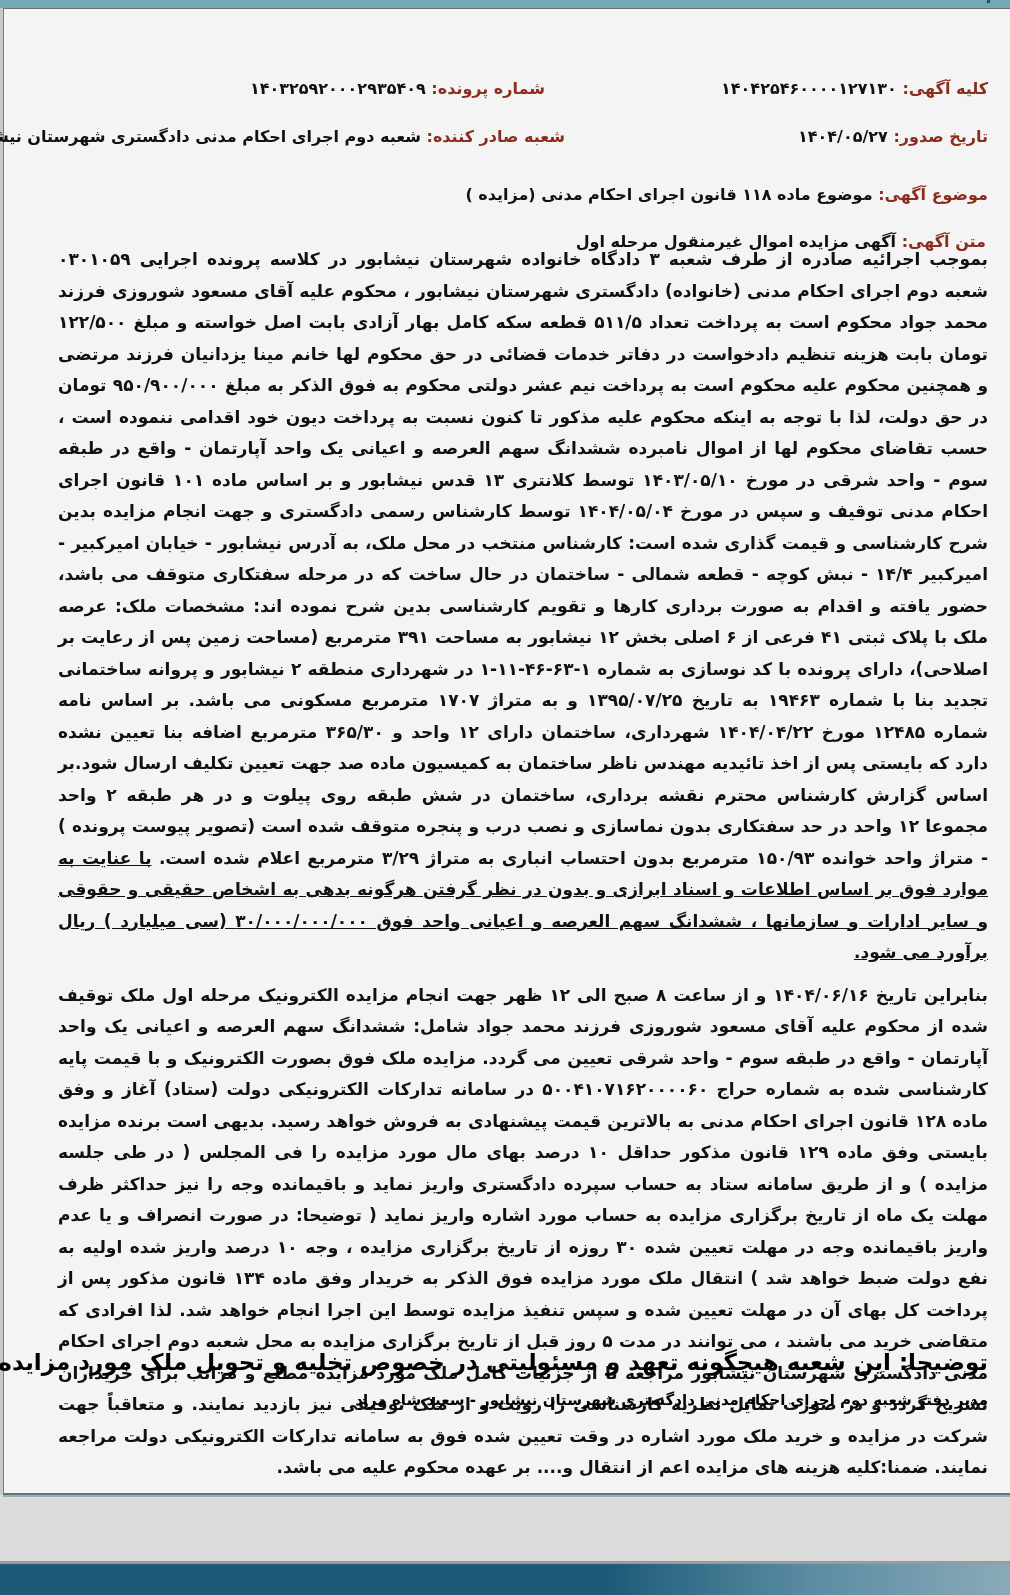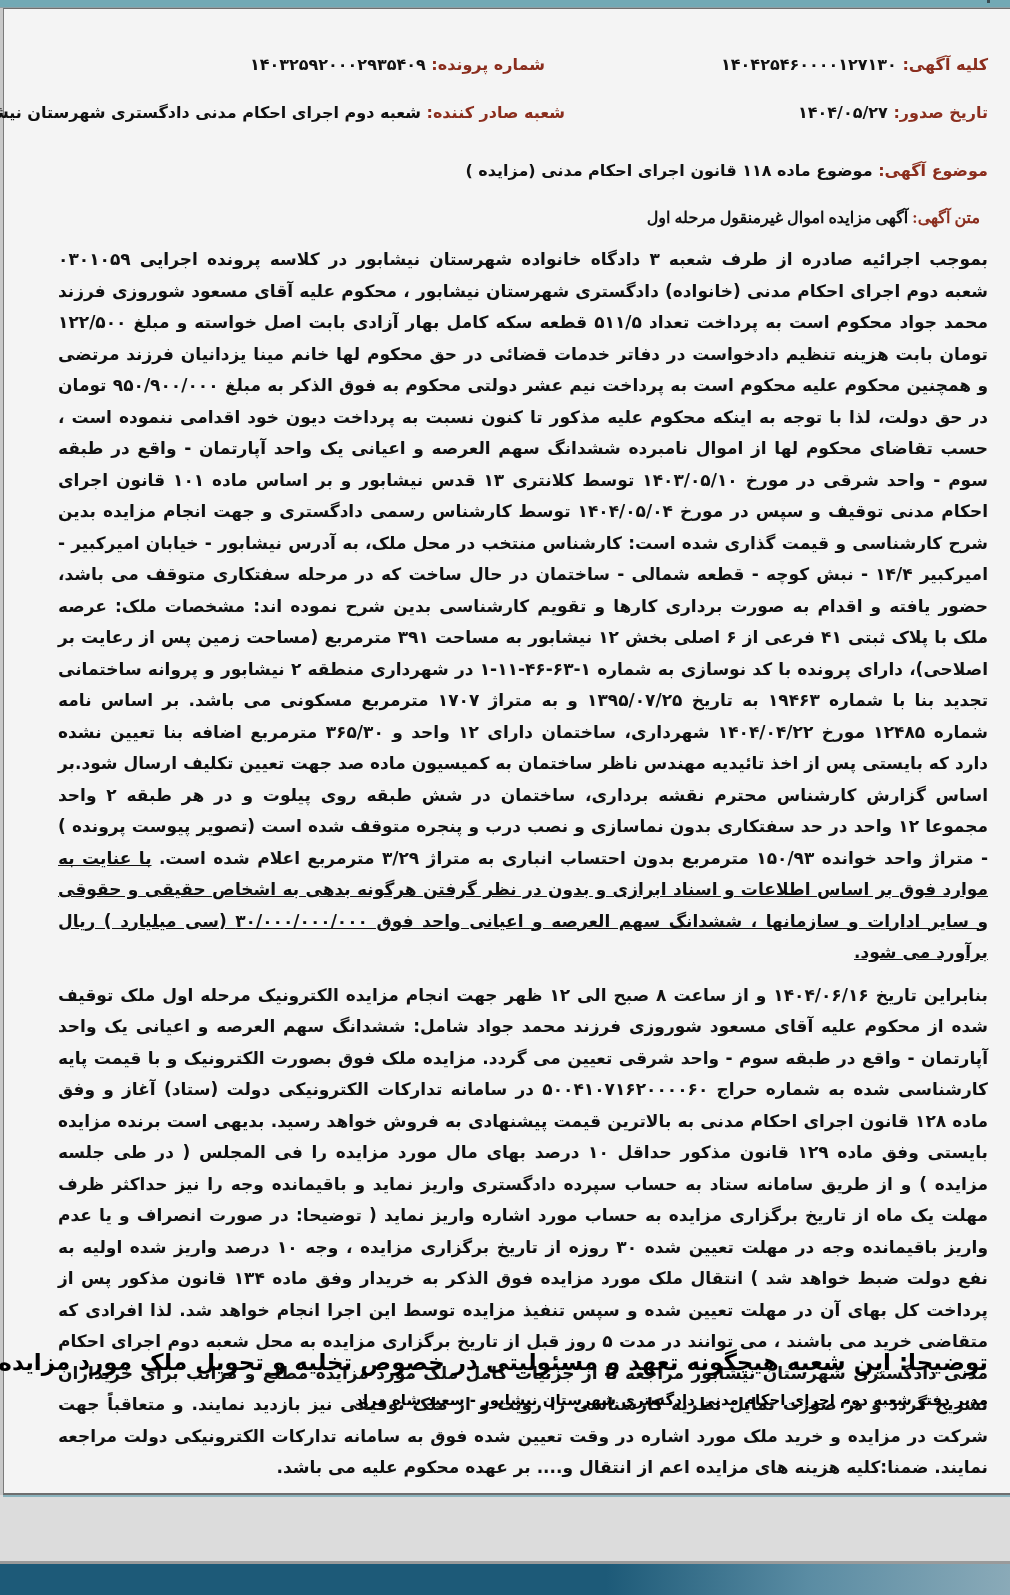--- a/index.html
+++ b/index.html
@@ -66,36 +66,37 @@
       left: 0; top: 1564px;
       width: 1010px; height: 31px;
       background: linear-gradient(to right, #1d5a78 0%, #1d5a78 60%, #5a8ca3 80%, #8aaab8 100%);
     }
     .meta-row {
       position: absolute;
       direction: rtl;
       white-space: nowrap;
       font-weight: bold;
       font-size: 16px;
+      margin-top: 24px;
     }
     .label {
       color: #8b2e1e;
       font-weight: bold;
     }
     .value {
       color: #111;
       font-weight: bold;
     }
 
     .ad-number     { right: 22px; top: 46px; }
     .file-number   { right: 465px; top: 46px; }
     .issue-date    { right: 22px; top: 94px; text-align: center; }
     .branch        { right: 445px; top: 94px; }
     .subject       { right: 22px; top: 152px; }
-    .ad-text-title { right: 30px; top: 199px; font-family: Liberation Serif, serif; }
+    .ad-text-title { right: 24px; top: 199px; }
 
     .body-text {
       position: absolute;
       right: 22px;
       top: 235px;
       width: 930px;
       direction: rtl;
       text-align: justify;
       text-align-last: right;
       font-size: 17px;

